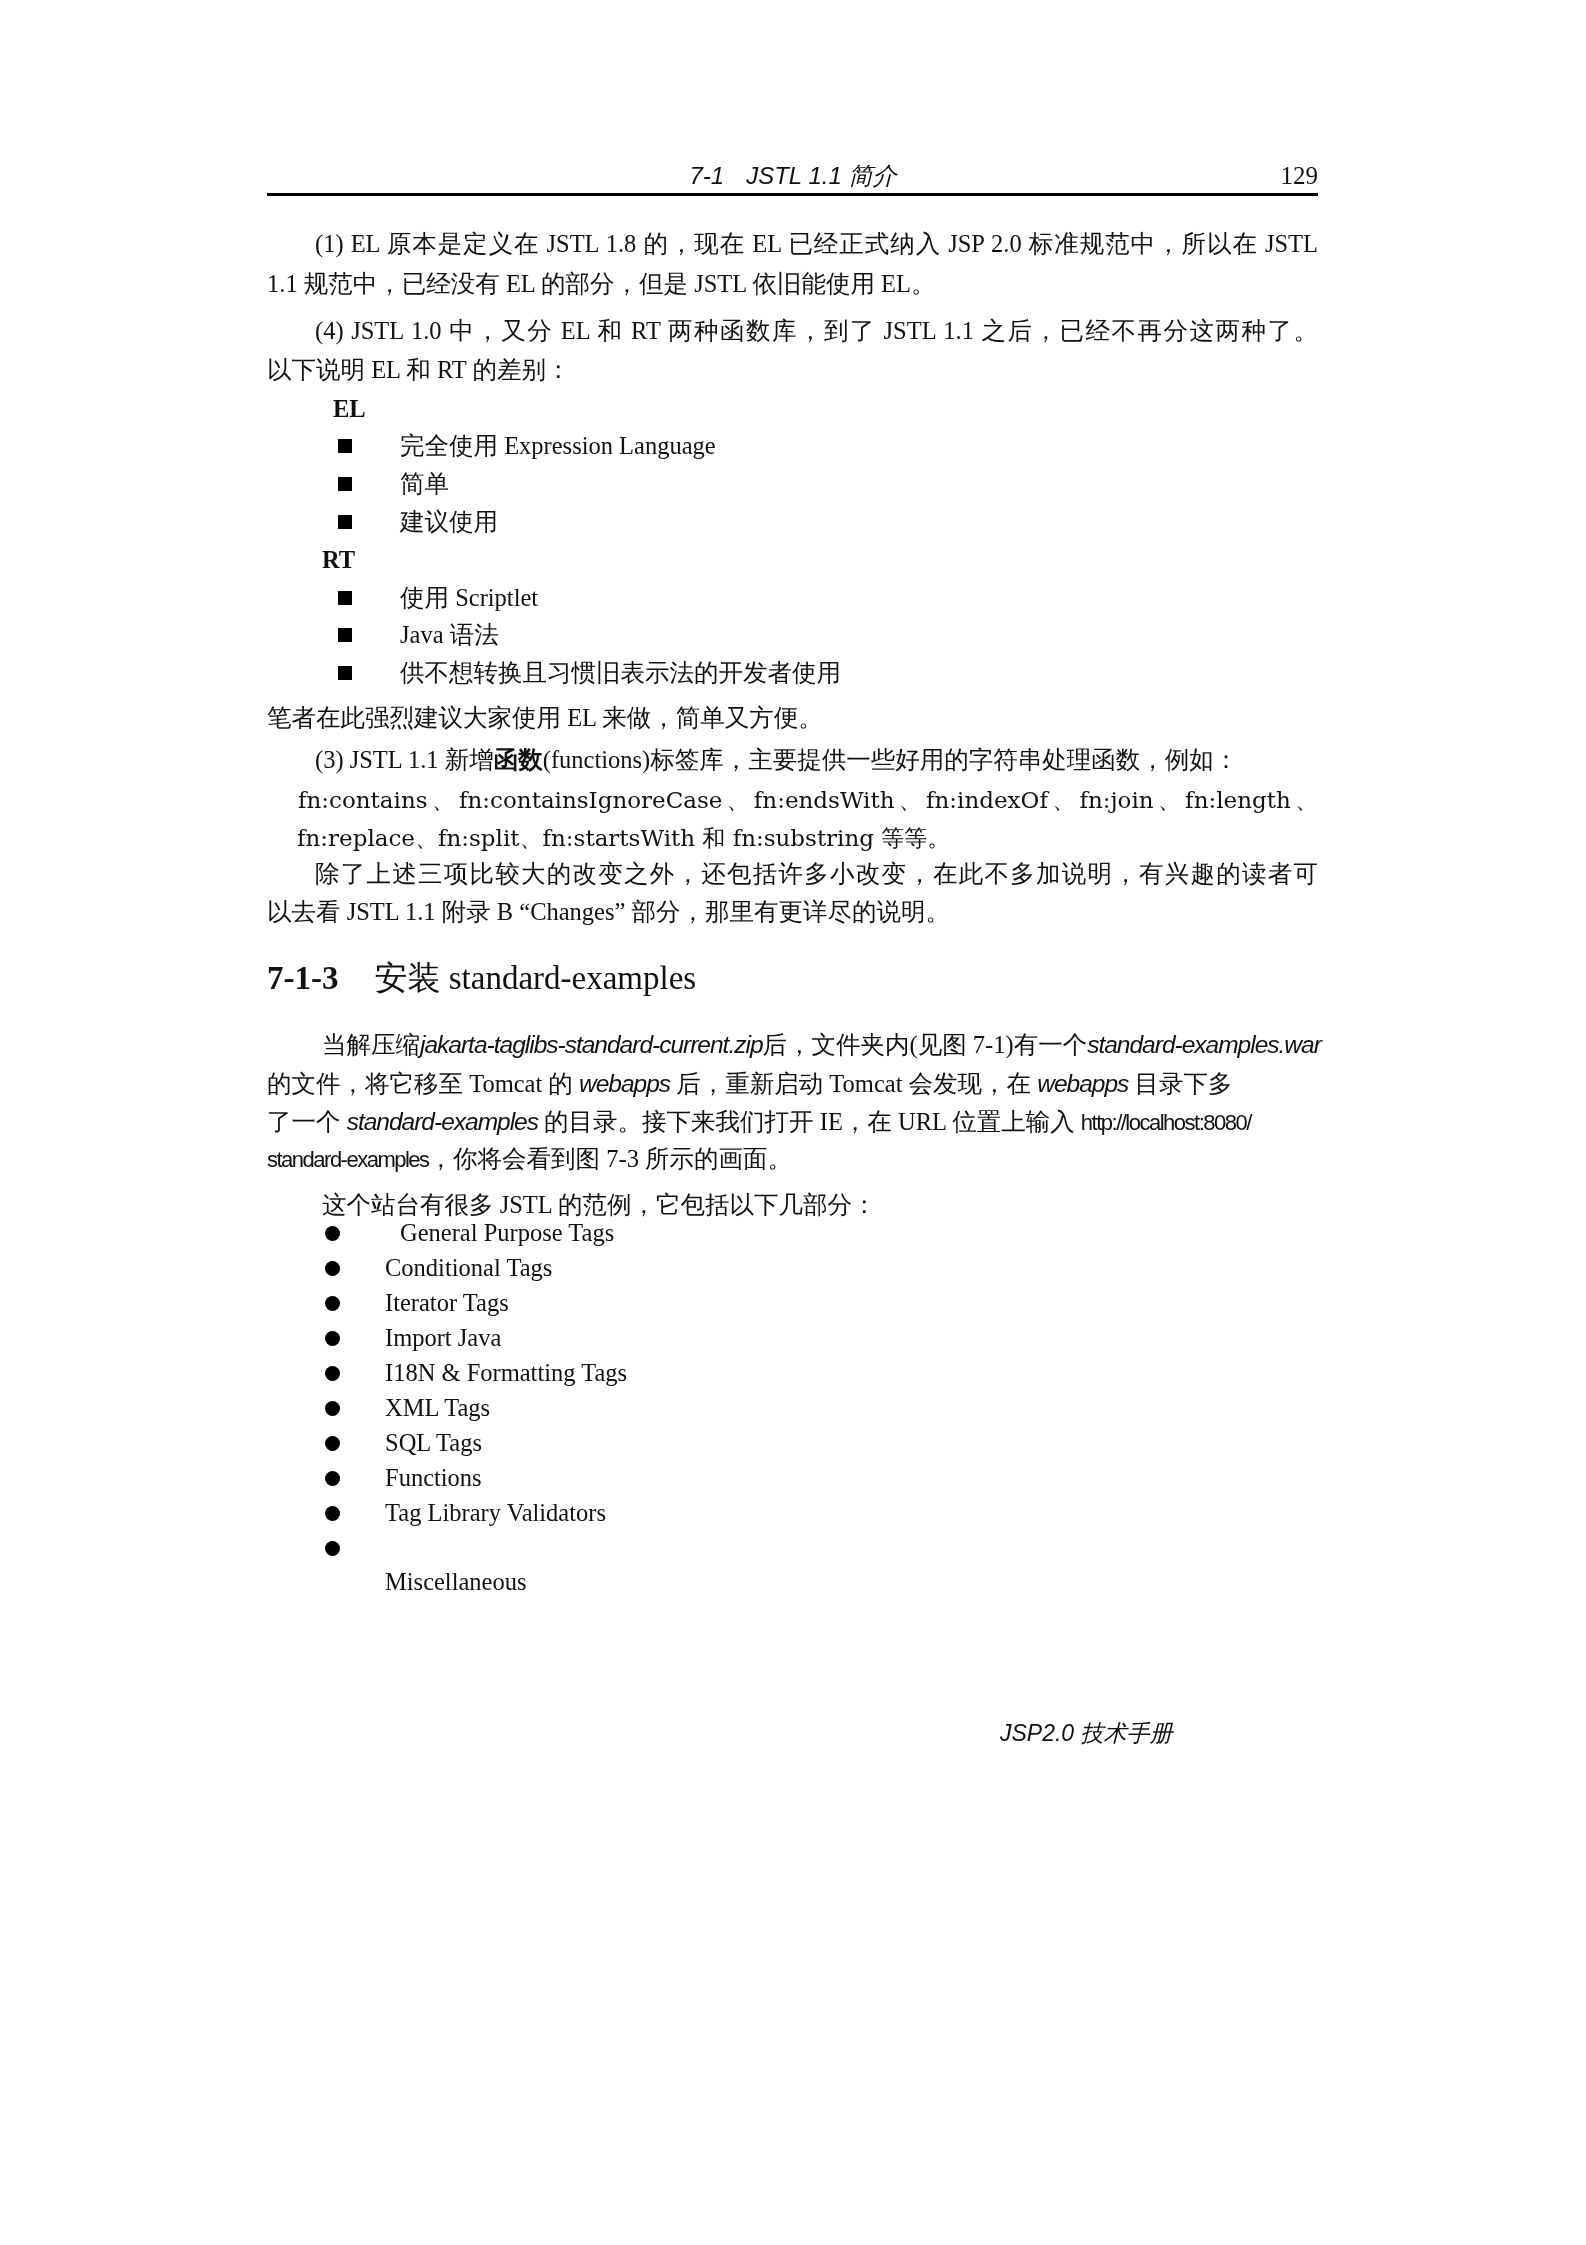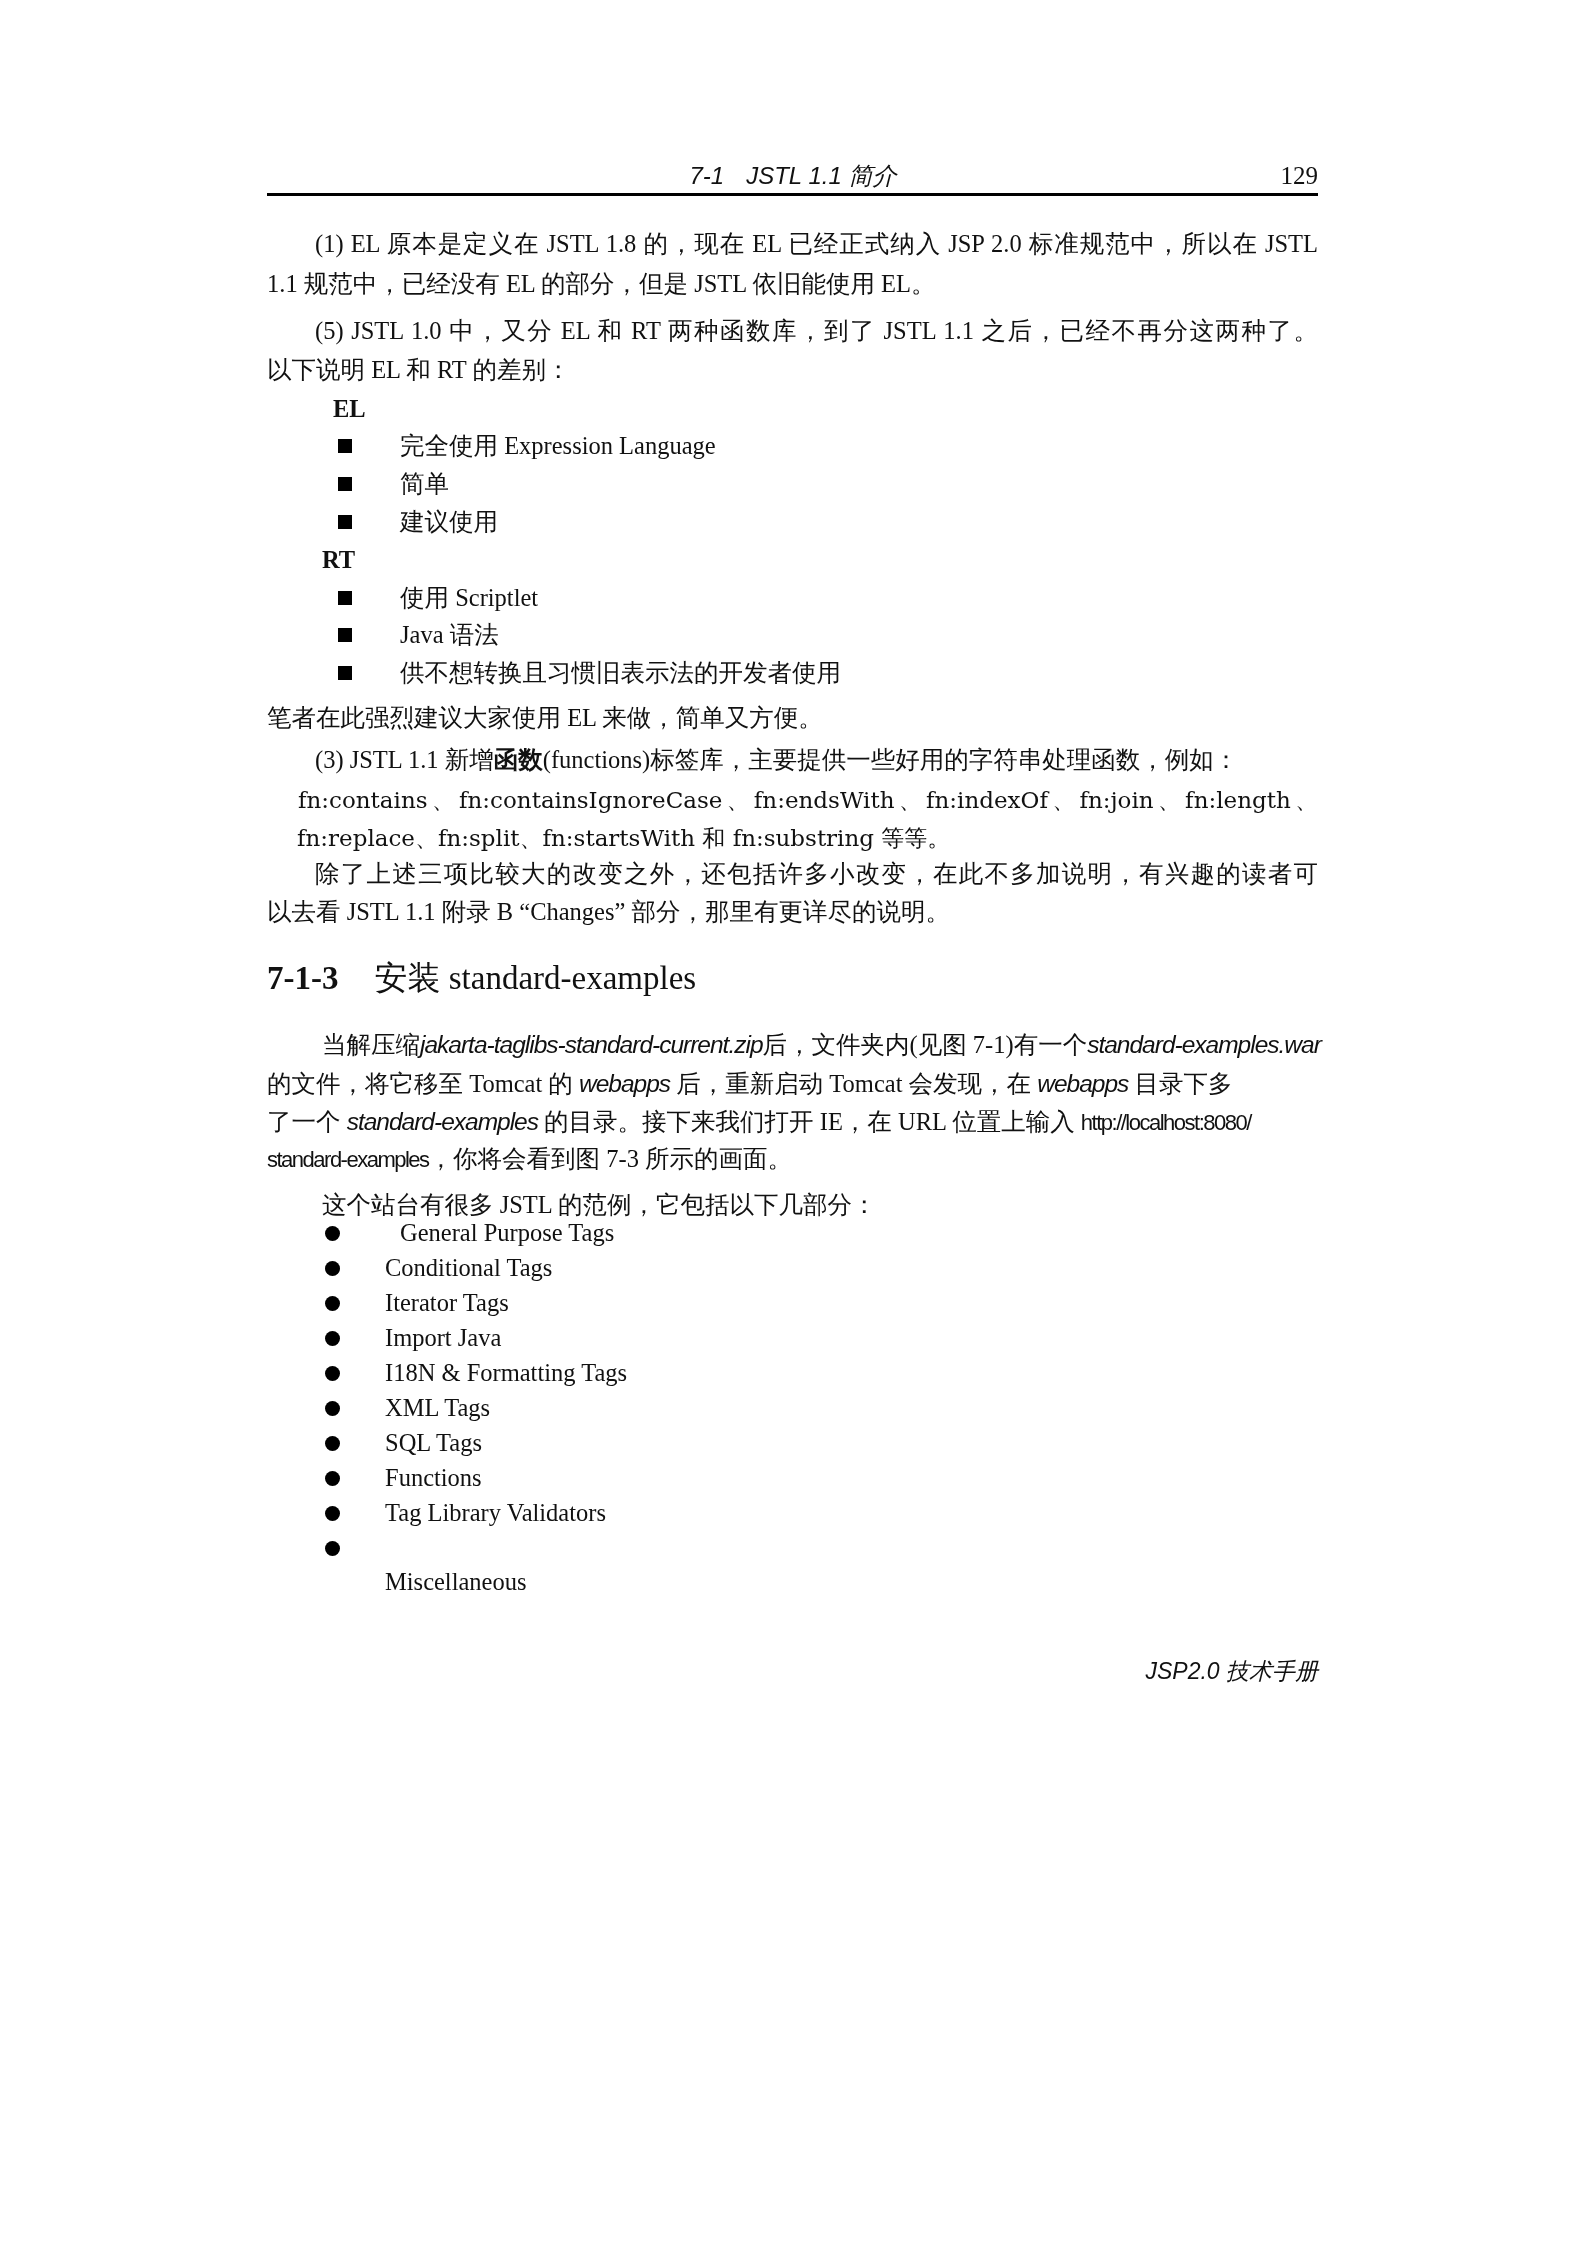--- a/index.html
+++ b/index.html
@@ -14,36 +14,36 @@
   .rule { left:267px; width:1051px; top:193px; height:3px; background:#000; }
   .line { font-size:24.5px; line-height:30px; }
   .justify { width:1051px; text-align:justify; text-align-last:justify; }
   .bold { font-weight:bold; }
   .sq { position:absolute; width:14px; height:14px; background:#000; }
   .dot { position:absolute; width:15px; height:15px; border-radius:50%; background:#000; }
   .heading { font-size:33px; line-height:40px; font-weight:bold; }
   .heading .zh { font-weight:normal; margin-left:36px; }
   .it { font-family:"Liberation Sans","DejaVu Sans",sans-serif; font-style:italic; letter-spacing:-1px; }
   .url { font-family:"Liberation Sans","DejaVu Sans",sans-serif; letter-spacing:-1.5px; font-size:22px; }
-  .footer { left:1000px; width:318px; text-align:right; top:1656px;
+  .footer { left:1000px; width:318px; text-align:left; top:1718px;
             font-family:"Liberation Sans","DejaVu Sans",sans-serif; font-style:italic; font-size:23px; }
 </style>
 </head>
 <body>
 
 <div class="abs hdr-title">
   <span class="num">7-1</span><span>JSTL 1.1 简介</span>
 </div>
 <div class="abs pg-num">129</div>
 <div class="abs rule"></div>
 
 <div class="abs line justify" style="left:267px;top:229px;width:1051px;text-indent:48px;">(1) EL 原本是定义在 JSTL 1.8 的，现在 EL 已经正式纳入 JSP 2.0 标准规范中，所以在 JSTL</div>
 <div class="abs line" style="left:267px;top:269px;">1.1 规范中，已经没有 EL 的部分，但是 JSTL 依旧能使用 EL。</div>
 
-<div class="abs line justify" style="left:267px;top:316px;width:1051px;text-indent:48px;">(5) JSTL 1.0 中，又分 EL 和 RT 两种函数库，到了 JSTL 1.1 之后，已经不再分这两种了。</div>
+<div class="abs line justify" style="left:267px;top:316px;width:1051px;text-indent:48px;">(4) JSTL 1.0 中，又分 EL 和 RT 两种函数库，到了 JSTL 1.1 之后，已经不再分这两种了。</div>
 <div class="abs line" style="left:267px;top:355px;">以下说明 EL 和 RT 的差别：</div>
 
 <div class="abs line bold" style="left:333px;top:394px;">EL</div>
 <div>
   <div class="sq" style="left:338px;top:439px;"></div>
   <div class="abs line" style="left:400px;top:431px;">完全使用 Expression Language</div>
   <div class="sq" style="left:338px;top:477px;"></div>
   <div class="abs line" style="left:400px;top:469px;">简单</div>
   <div class="sq" style="left:338px;top:515px;"></div>
   <div class="abs line" style="left:400px;top:507px;">建议使用</div>

